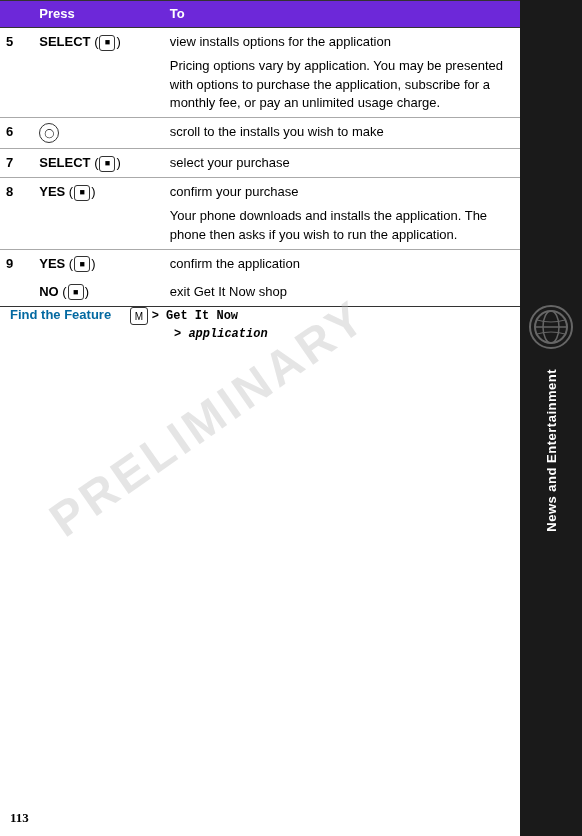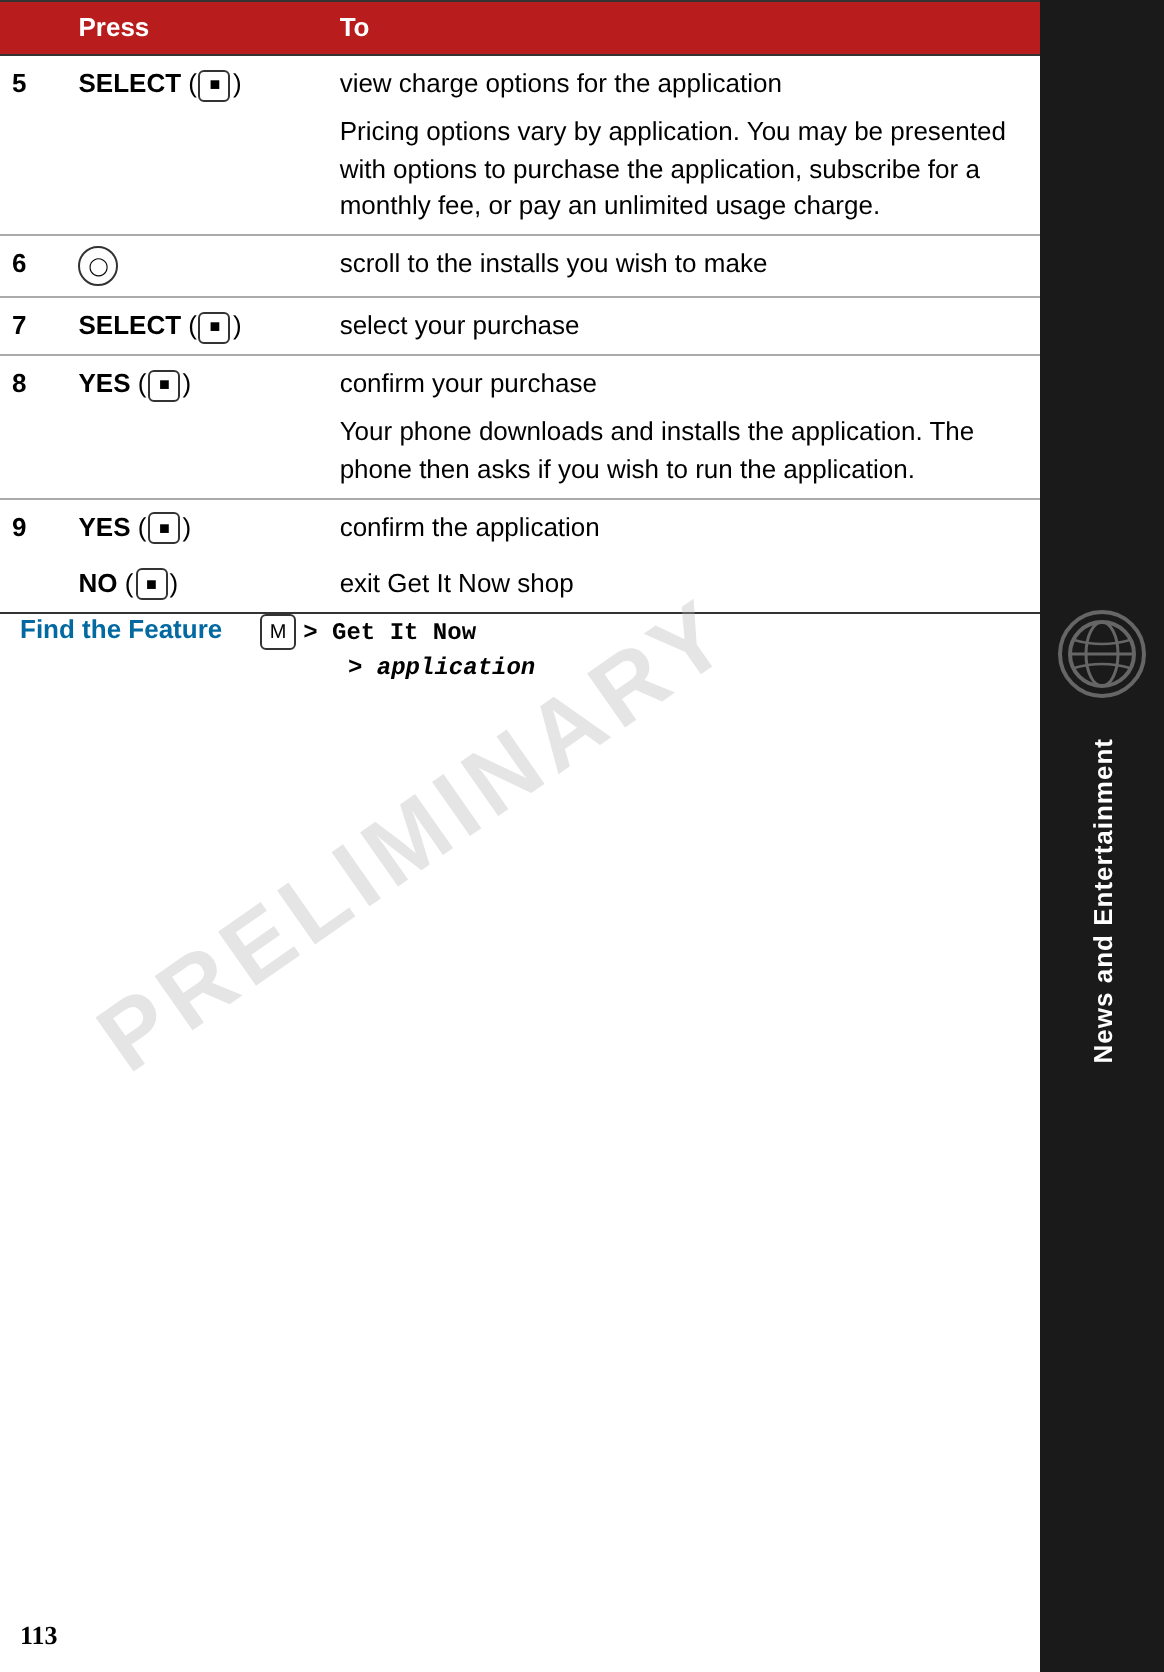--- a/index.html
+++ b/index.html
@@ -44,21 +44,21 @@
 
     .instructions-table td {
       padding: 5px 6px;
       vertical-align: top;
       font-size: 13px;
       line-height: 1.4;
     }
 
     
     .header-row td {
-      background: #b91c1c;
+      background: #6d28d9;
       color: #ffffff;
       font-weight: bold;
       font-size: 13px;
       padding: 4px 6px;
       border-bottom: 1px solid #333;
     }
 
     .col-num {
       width: 28px;
       font-weight: bold;
@@ -261,21 +261,21 @@
       </thead>
       <tbody id="table-body">
 
         <tr>
           <td class="step-num col-num">5</td>
           <td class="press-cell col-press">
             <span class="bold-text">SELECT</span>
             (<span class="btn-symbol">■</span>)
           </td>
           <td class="to-cell col-to">
-            <p>view charge options for the application</p>
+            <p>view installs options for the application</p>
             <p>Pricing options vary by application. You may be presented with options to purchase the application, subscribe for a monthly fee, or pay an unlimited usage charge.</p>
           </td>
         </tr>
 
         <tr>
           <td class="step-num col-num">6</td>
           <td class="press-cell col-press">
             <span class="scroll-icon">◯</span>
           </td>
           <td class="to-cell col-to">

